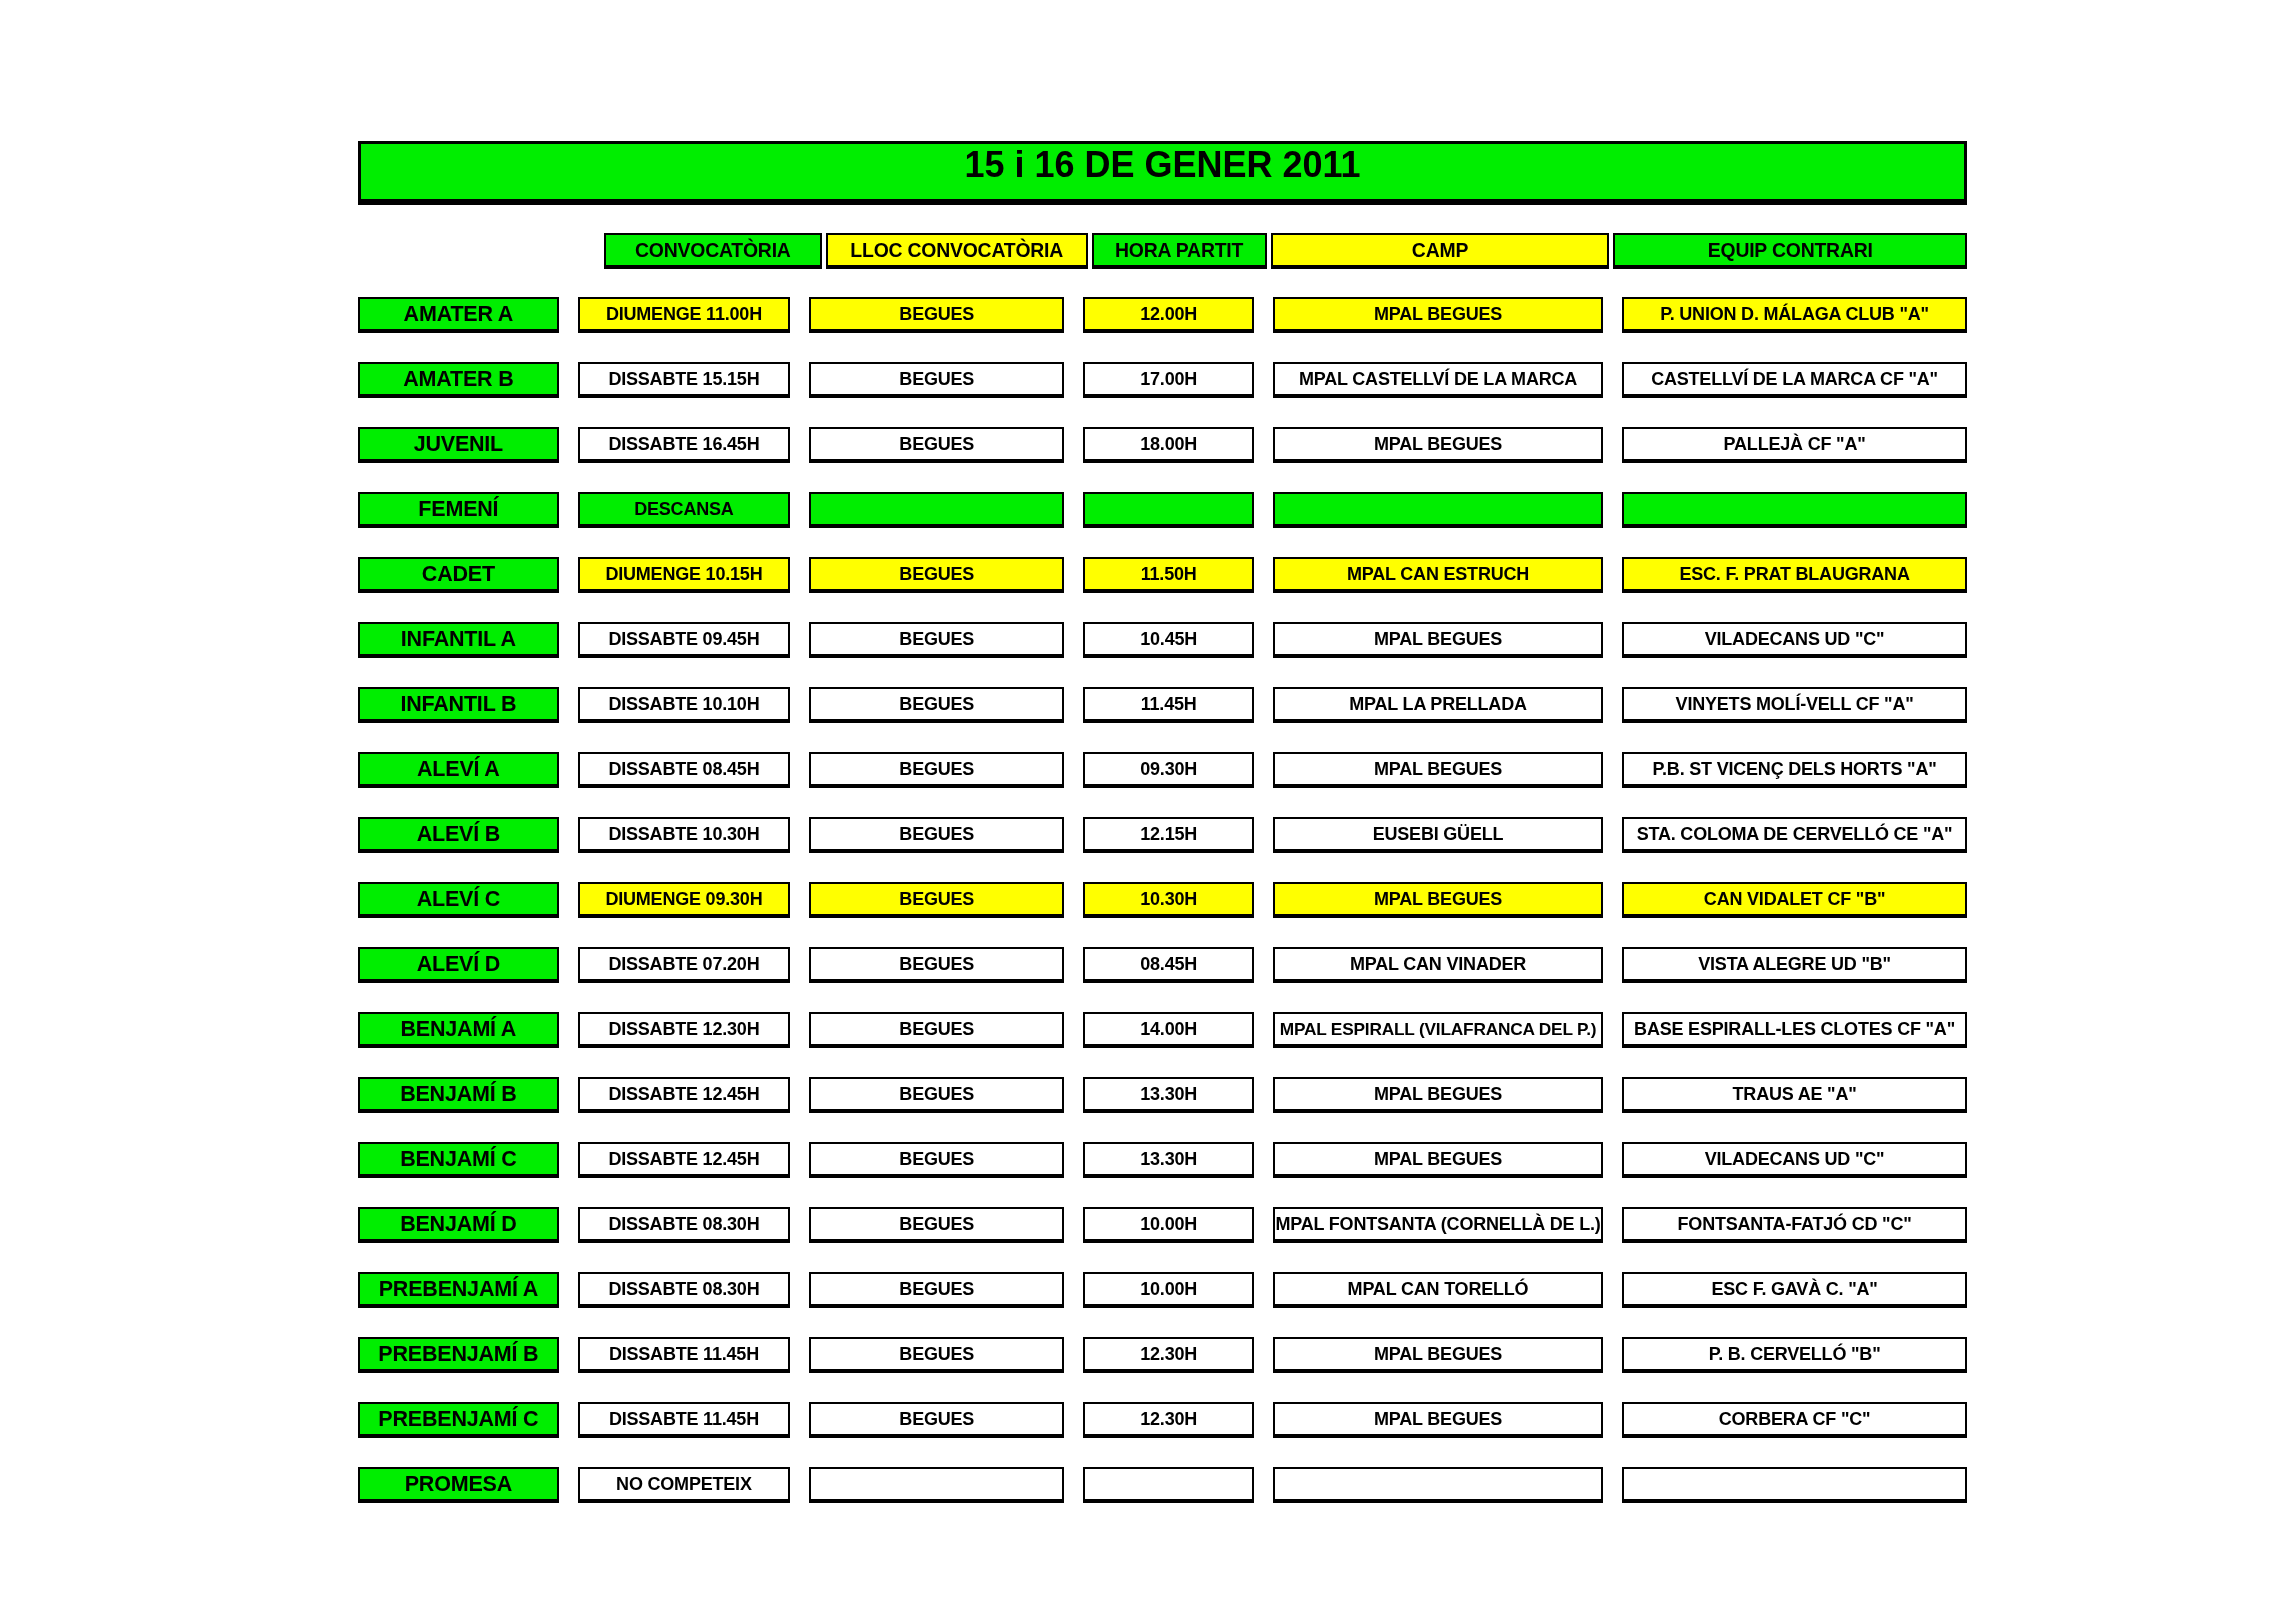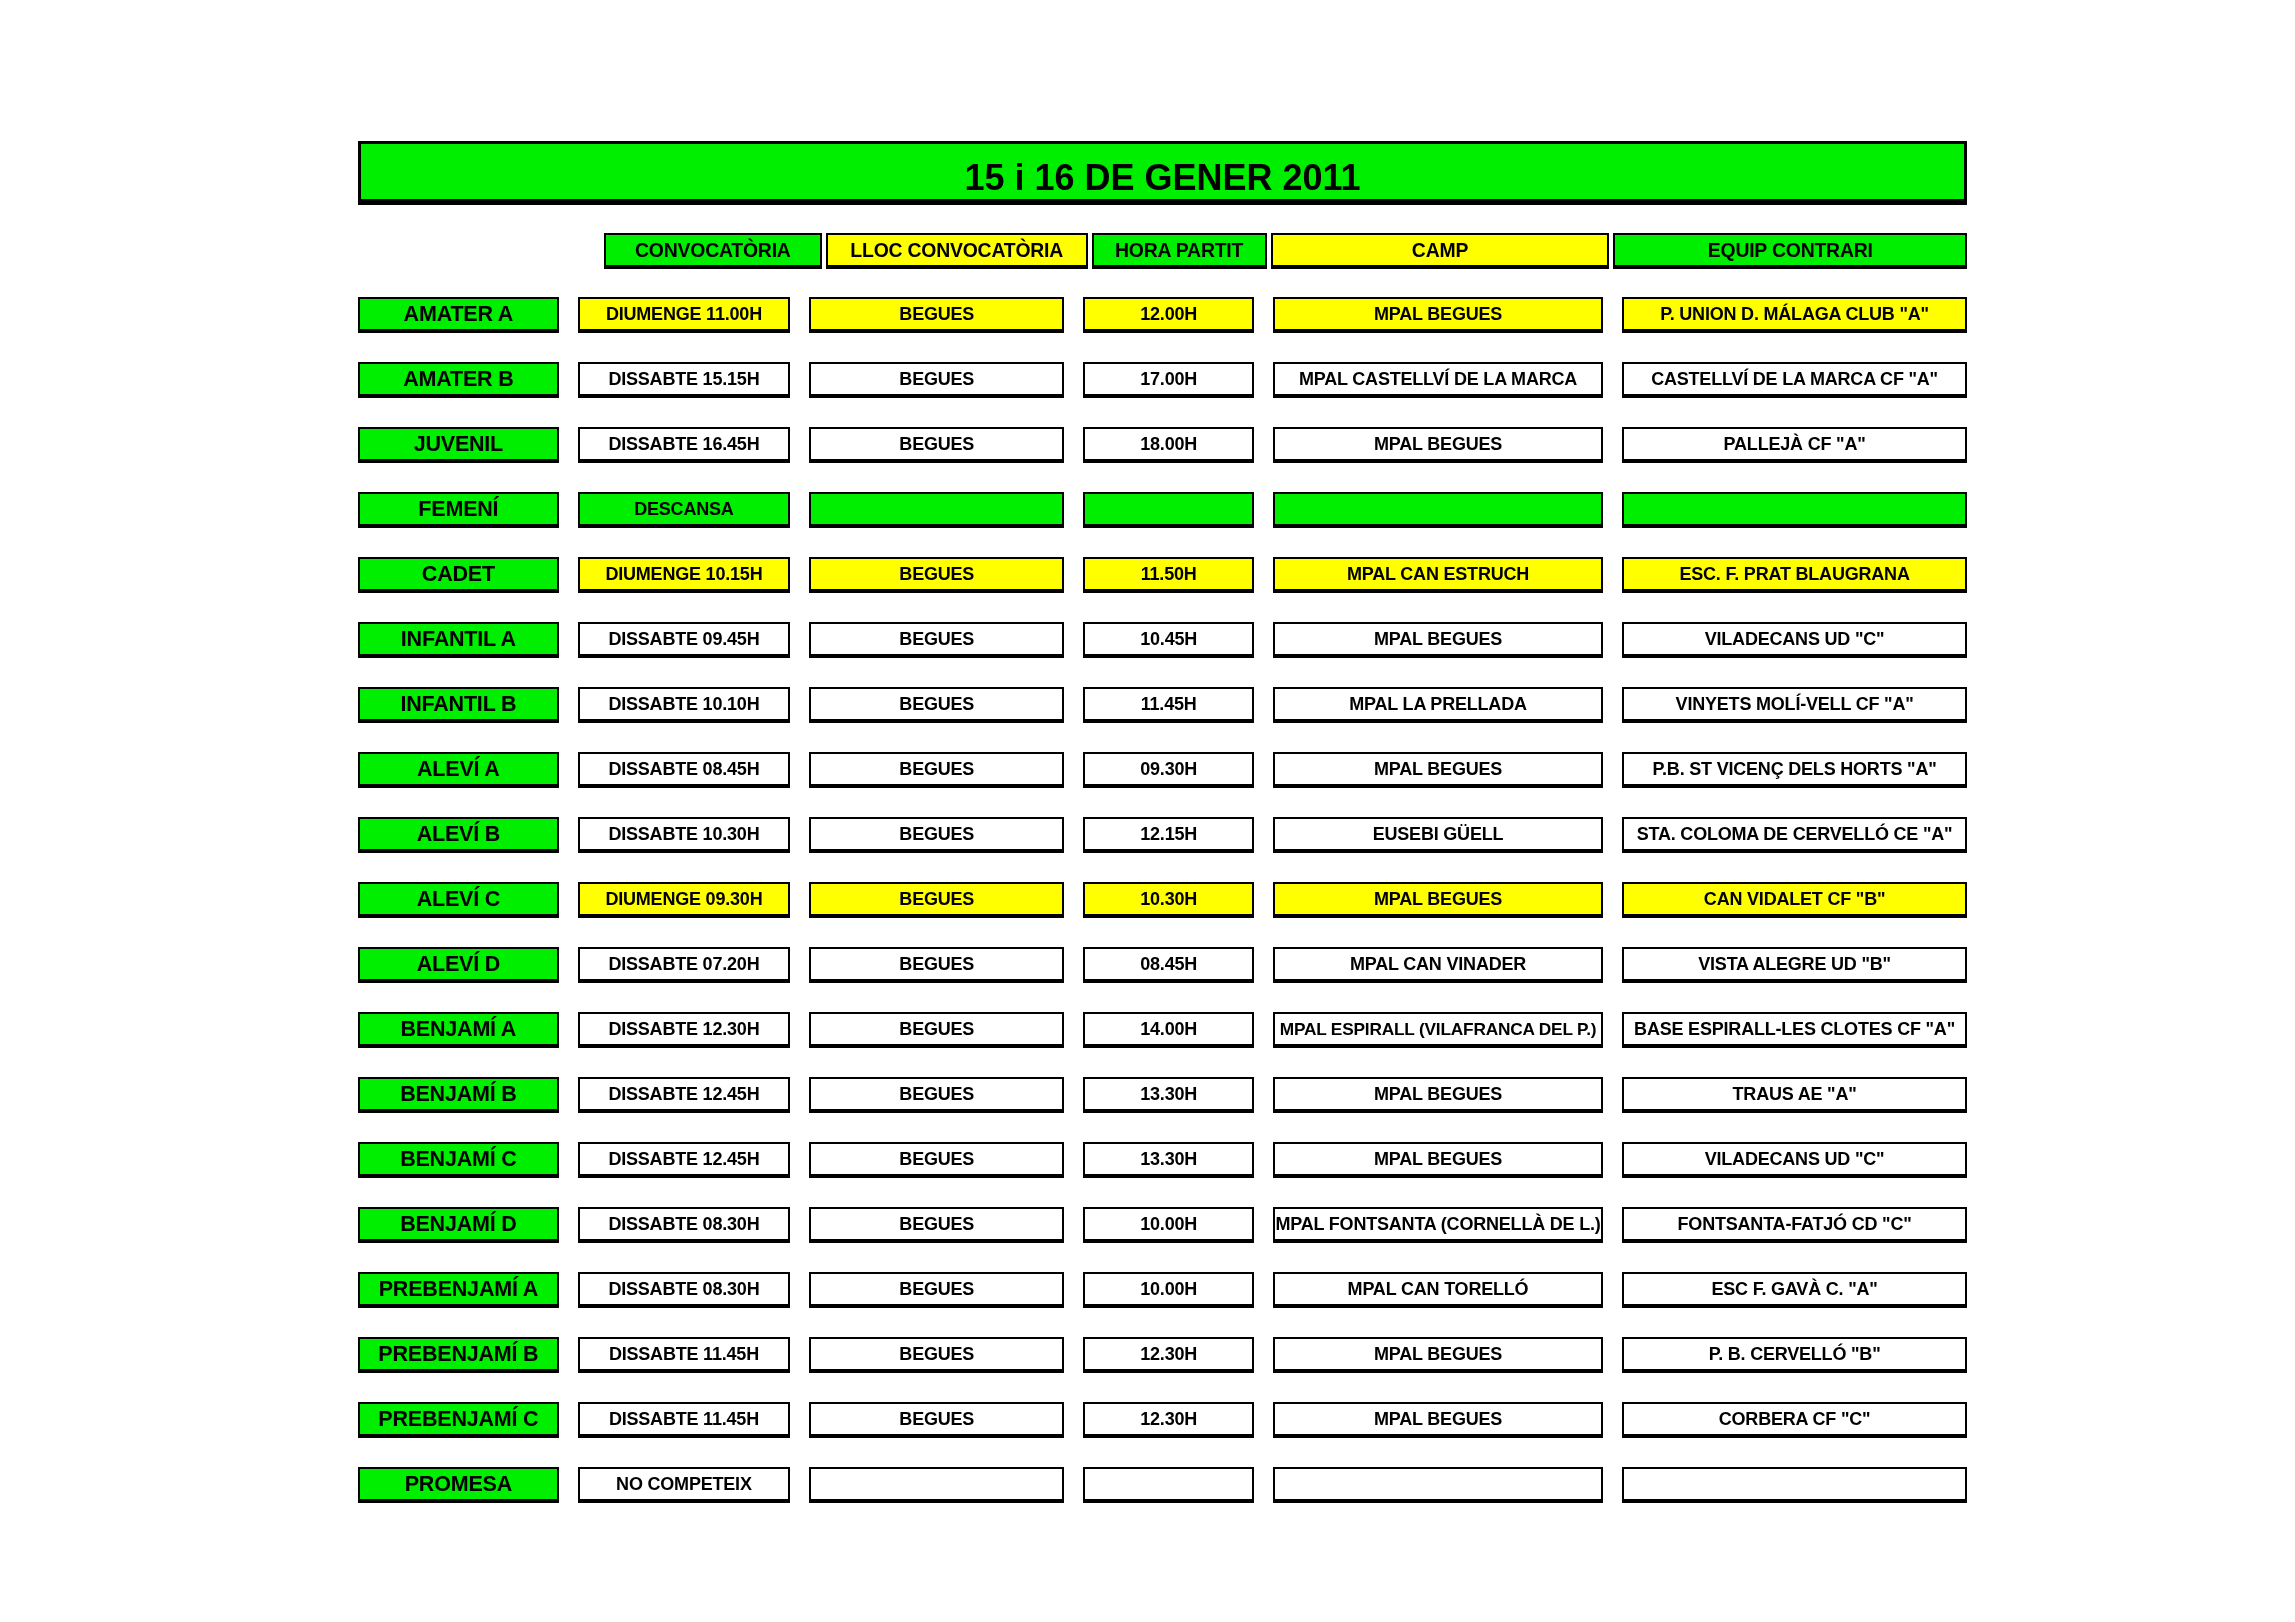--- a/index.html
+++ b/index.html
@@ -4,21 +4,21 @@
 <style>
   html,body{margin:0;padding:0;}
   body{
     width:2295px;height:1623px;background:#ffffff;position:relative;
     font-family:"Liberation Sans","DejaVu Sans",sans-serif;font-weight:bold;color:#000;
   }
   #sheet{position:absolute;left:358px;top:141px;width:1609px;}
   .titlebar{
     box-sizing:border-box;width:1609px;height:64px;
     border:3.5px solid #000;border-bottom-width:6.2px;
-    display:flex;align-items:flex-end;justify-content:center;
+    display:flex;align-items:flex-start;justify-content:center;
     font-size:36px;letter-spacing:0px;
   }
   .hdr-row{display:flex;gap:4.2px;margin-top:28px;margin-left:210px;padding-left:36px;}
   .grid-row{display:flex;gap:19px;margin-top:29px;}
   .grid-row.first{margin-top:28px;}
   .cell{
     box-sizing:border-box;height:36px;
     border:2.8px solid #000;border-bottom-width:4.9px;
     display:flex;align-items:center;justify-content:center;
     overflow:hidden;white-space:nowrap;

